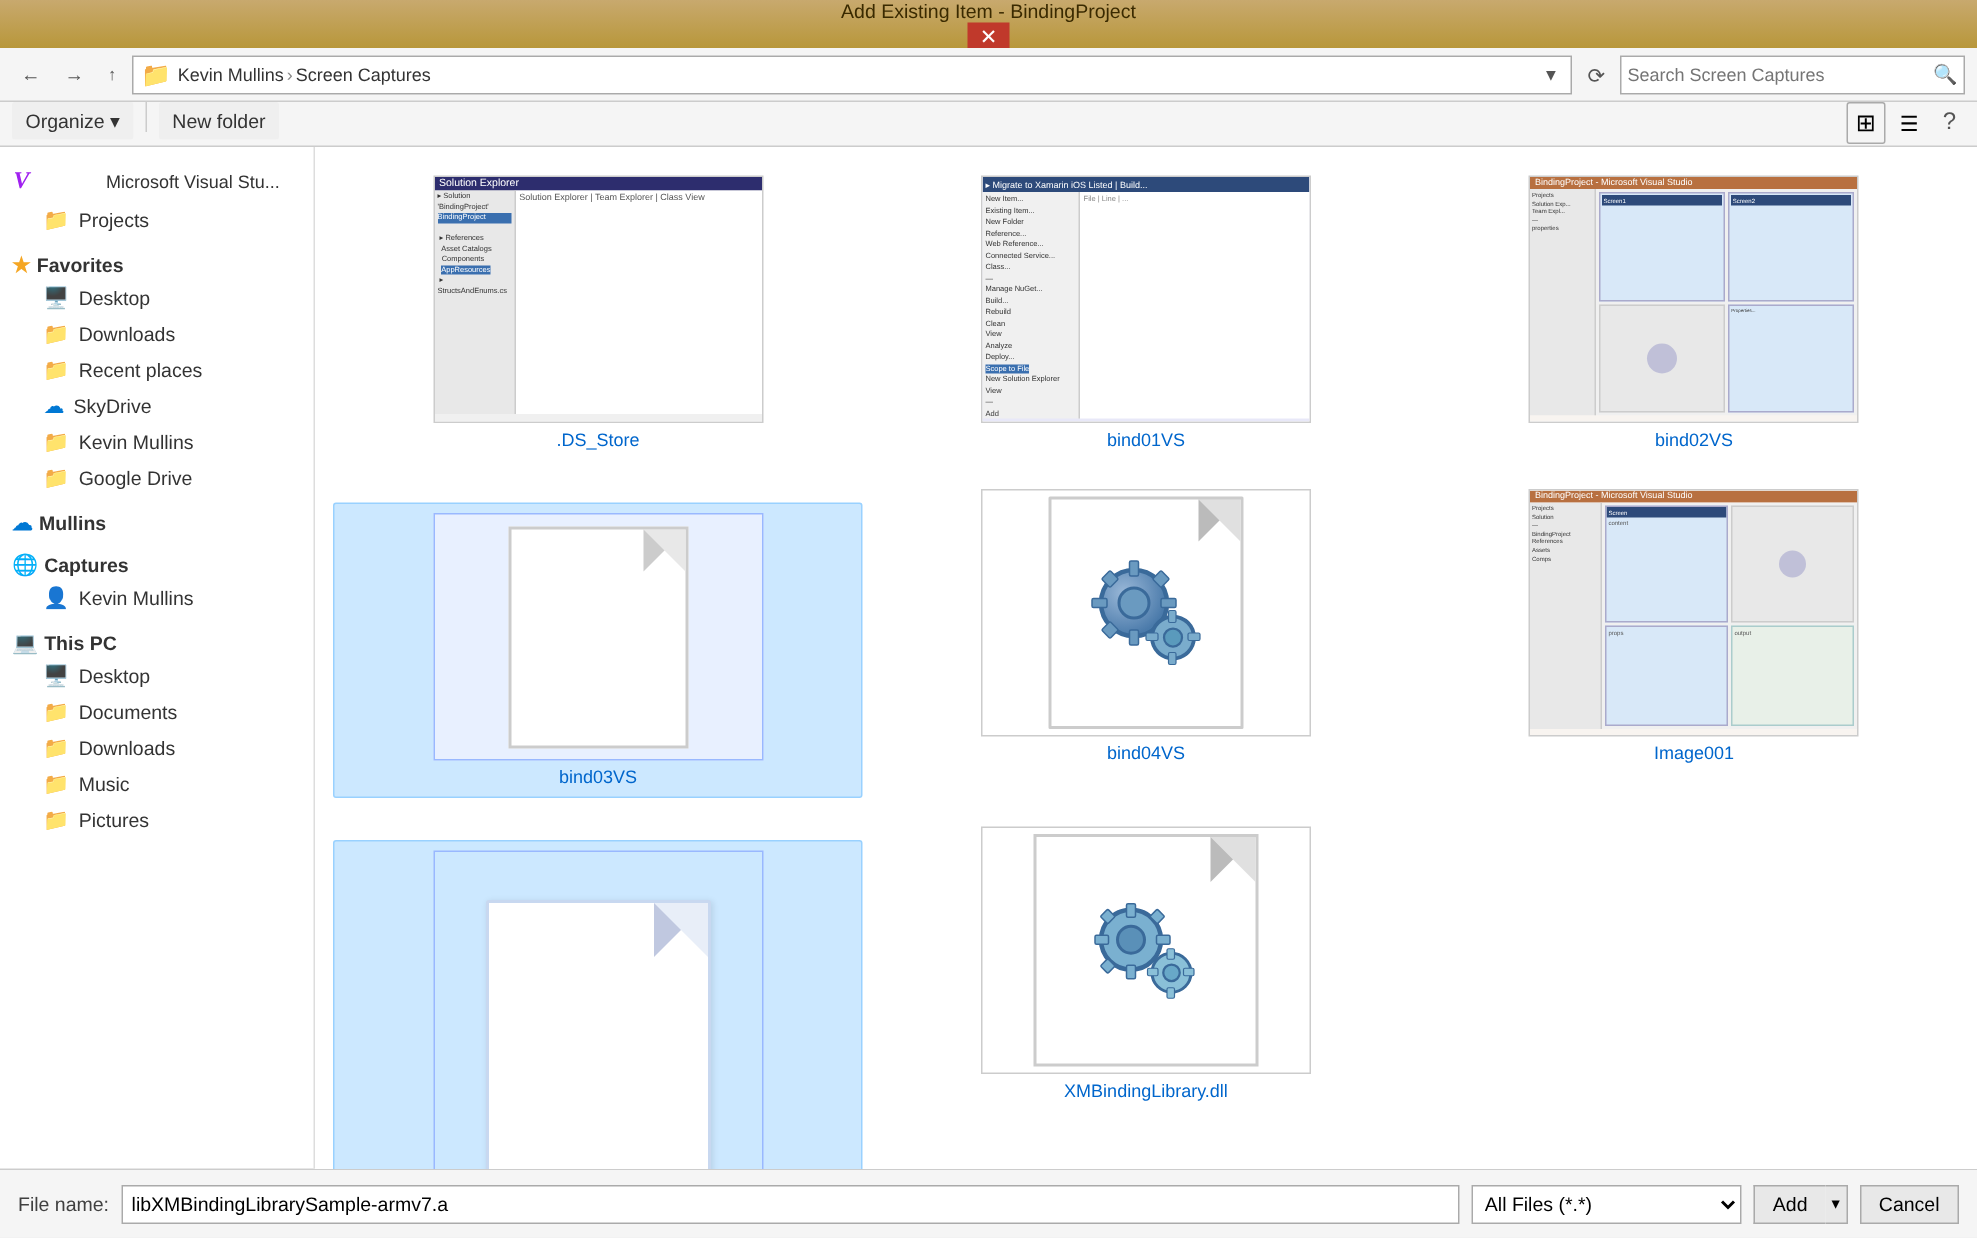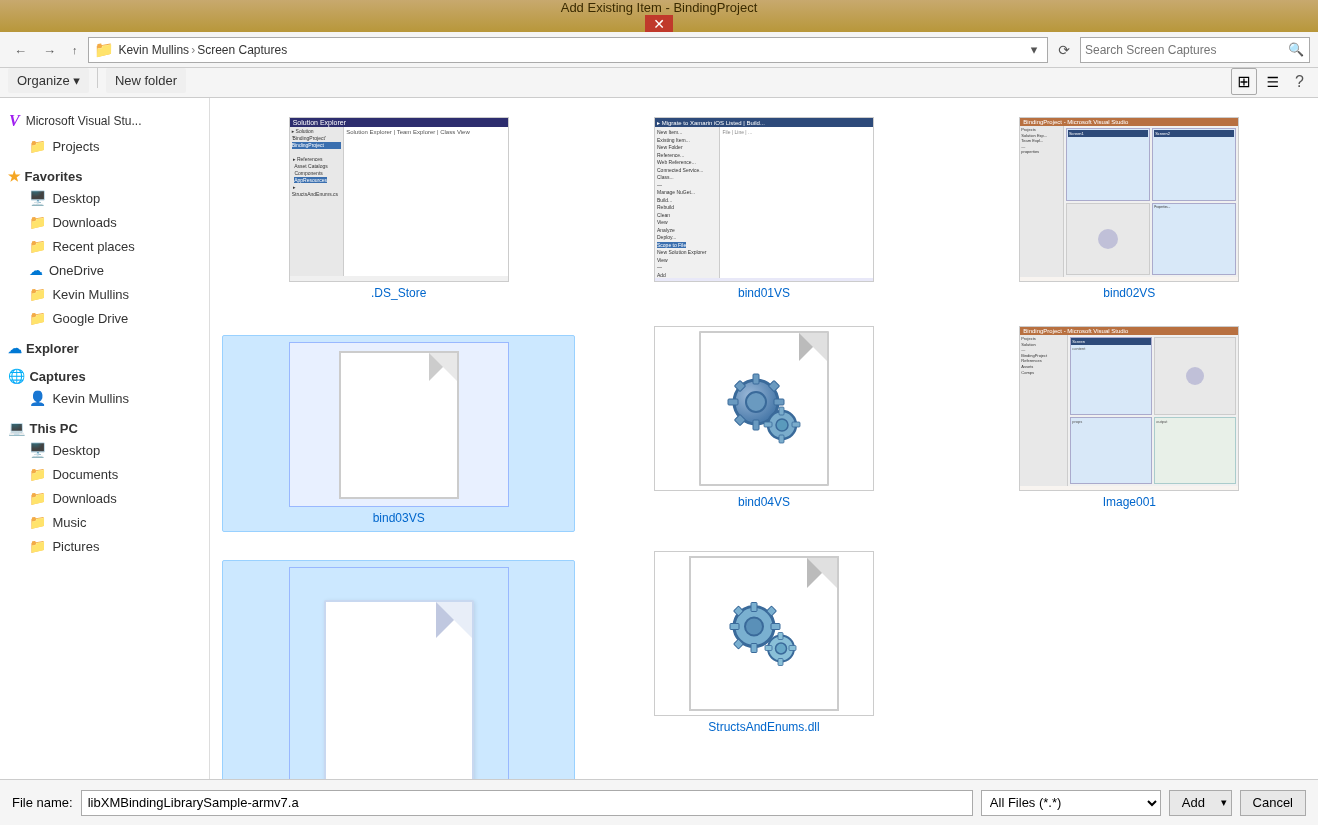--- a/index.html
+++ b/index.html
@@ -204,21 +204,21 @@
     
     .bottom-bar {
       background: #f5f5f5;
       border-top: 1px solid #ccc;
       height: 46px;
       display: flex;
       align-items: center;
       padding: 0 12px;
       gap: 8px;
     }
-    .file-name-label { font-size: 13px; color: #000000; white-space: nowrap; }
+    .file-name-label { font-size: 13px; color: #404040; white-space: nowrap; }
     .file-name-input {
       flex: 1;
       height: 26px;
       border: 1px solid #aaa;
       padding: 2px 6px;
       font-size: 13px;
       background: white;
     }
     .file-type-select {
       height: 26px;
@@ -344,21 +344,21 @@
   </div>
 </div>
 
 <div class="main">
 
   <div class="sidebar">
 
     <div class="sidebar-section">
       <div class="sidebar-item" style="padding-left:8px;">
         <span style="font-size:16px; font-weight:bold; color:#a020f0; font-family:serif; font-style:italic;">V</span>
-        <span style="font-size:12px;">Microsoft Visual Stu...</span>
+        <span style="font-size:12px;margin-left:45px;">Microsoft Visual Stu...</span>
       </div>
       <div class="sidebar-item">
         <span style="font-size:14px;">📁</span>
         <span>Projects</span>
       </div>
     </div>
 
     <div class="sidebar-section">
       <div class="sidebar-header">
         <span style="font-size:14px; color:#f5a623;">★</span>
@@ -371,36 +371,36 @@
       <div class="sidebar-item">
         <span style="font-size:14px;">📁</span>
         <span>Downloads</span>
       </div>
       <div class="sidebar-item">
         <span style="font-size:14px;">📁</span>
         <span>Recent places</span>
       </div>
       <div class="sidebar-item">
         <span style="font-size:14px; color:#0078d4;">☁</span>
-        <span>OneDrive</span>
+        <span>SkyDrive</span>
       </div>
       <div class="sidebar-item">
         <span style="font-size:14px; color:#d4a017;">📁</span>
         <span>Kevin Mullins</span>
       </div>
       <div class="sidebar-item">
         <span style="font-size:14px; color:#34a853;">📁</span>
         <span>Google Drive</span>
       </div>
     </div>
 
     <div class="sidebar-section">
       <div class="sidebar-header">
         <span style="font-size:14px; color:#0078d4;">☁</span>
-        <span>Explorer</span>
+        <span>Mullins</span>
       </div>
     </div>
 
     <div class="sidebar-section">
       <div class="sidebar-header">
         <span style="font-size:14px; color:#4a90d9;">🌐</span>
         <span>Captures</span>
       </div>
       <div class="sidebar-item">
         <span style="font-size:14px;">👤</span>
@@ -611,21 +611,21 @@
                 <circle cx="57" cy="52" r="13" fill="#8ac0d8" stroke="#3a6a9a" stroke-width="2"></circle>
                 <circle cx="57" cy="52" r="5.5" fill="#68a8c8" stroke="#3a6a9a" stroke-width="1.5"></circle>
                 <rect x="54" y="36" width="5" height="7" rx="1" fill="#8ac0d8" stroke="#3a6a9a" stroke-width="0.8"></rect>
                 <rect x="54" y="62" width="5" height="7" rx="1" fill="#8ac0d8" stroke="#3a6a9a" stroke-width="0.8"></rect>
                 <rect x="41" y="49" width="7" height="5" rx="1" fill="#8ac0d8" stroke="#3a6a9a" stroke-width="0.8"></rect>
                 <rect x="65" y="49" width="7" height="5" rx="1" fill="#8ac0d8" stroke="#3a6a9a" stroke-width="0.8"></rect>
               </svg>
             </div>
           </div>
         </div>
-        <span class="file-name">StructsAndEnums.dll</span>
+        <span class="file-name">XMBindingLibrary.dll</span>
       </div>
 
     </div>
   </div>
 </div>
 
 <div class="bottom-bar">
   <label class="file-name-label">File name:</label>
   <input class="file-name-input" type="text" value="libXMBindingLibrarySample-armv7.a" style="">
   <select class="file-type-select">

